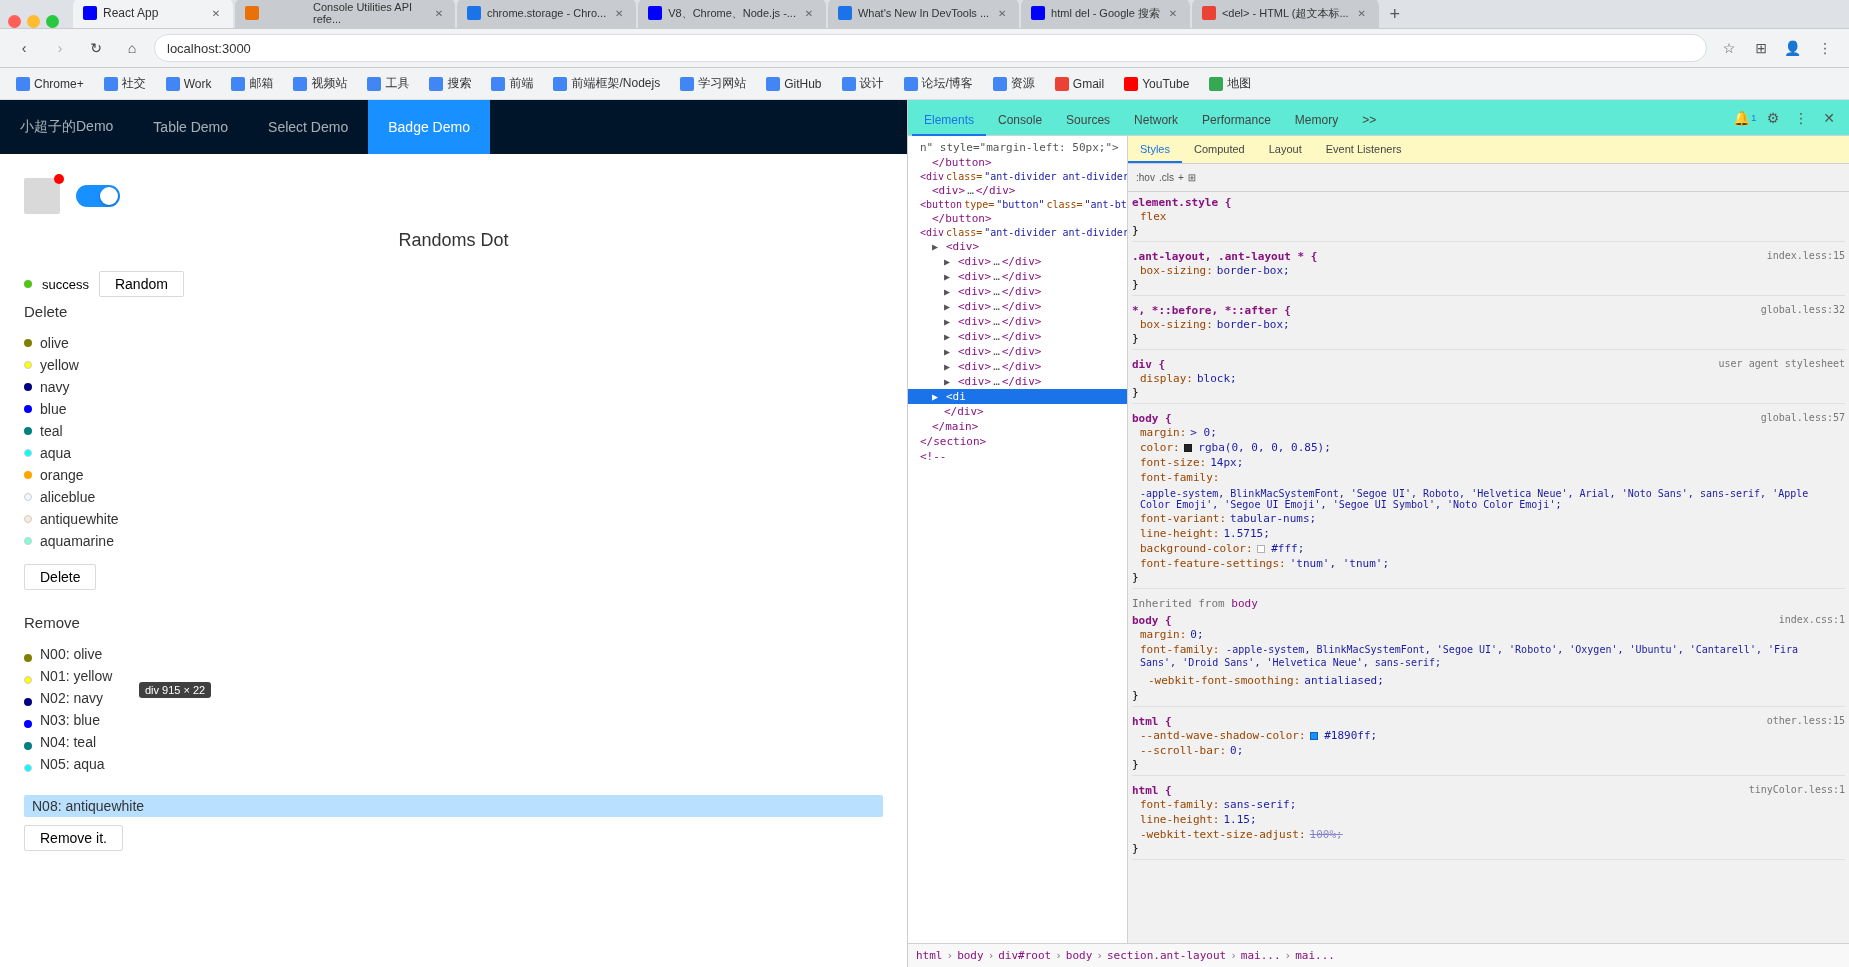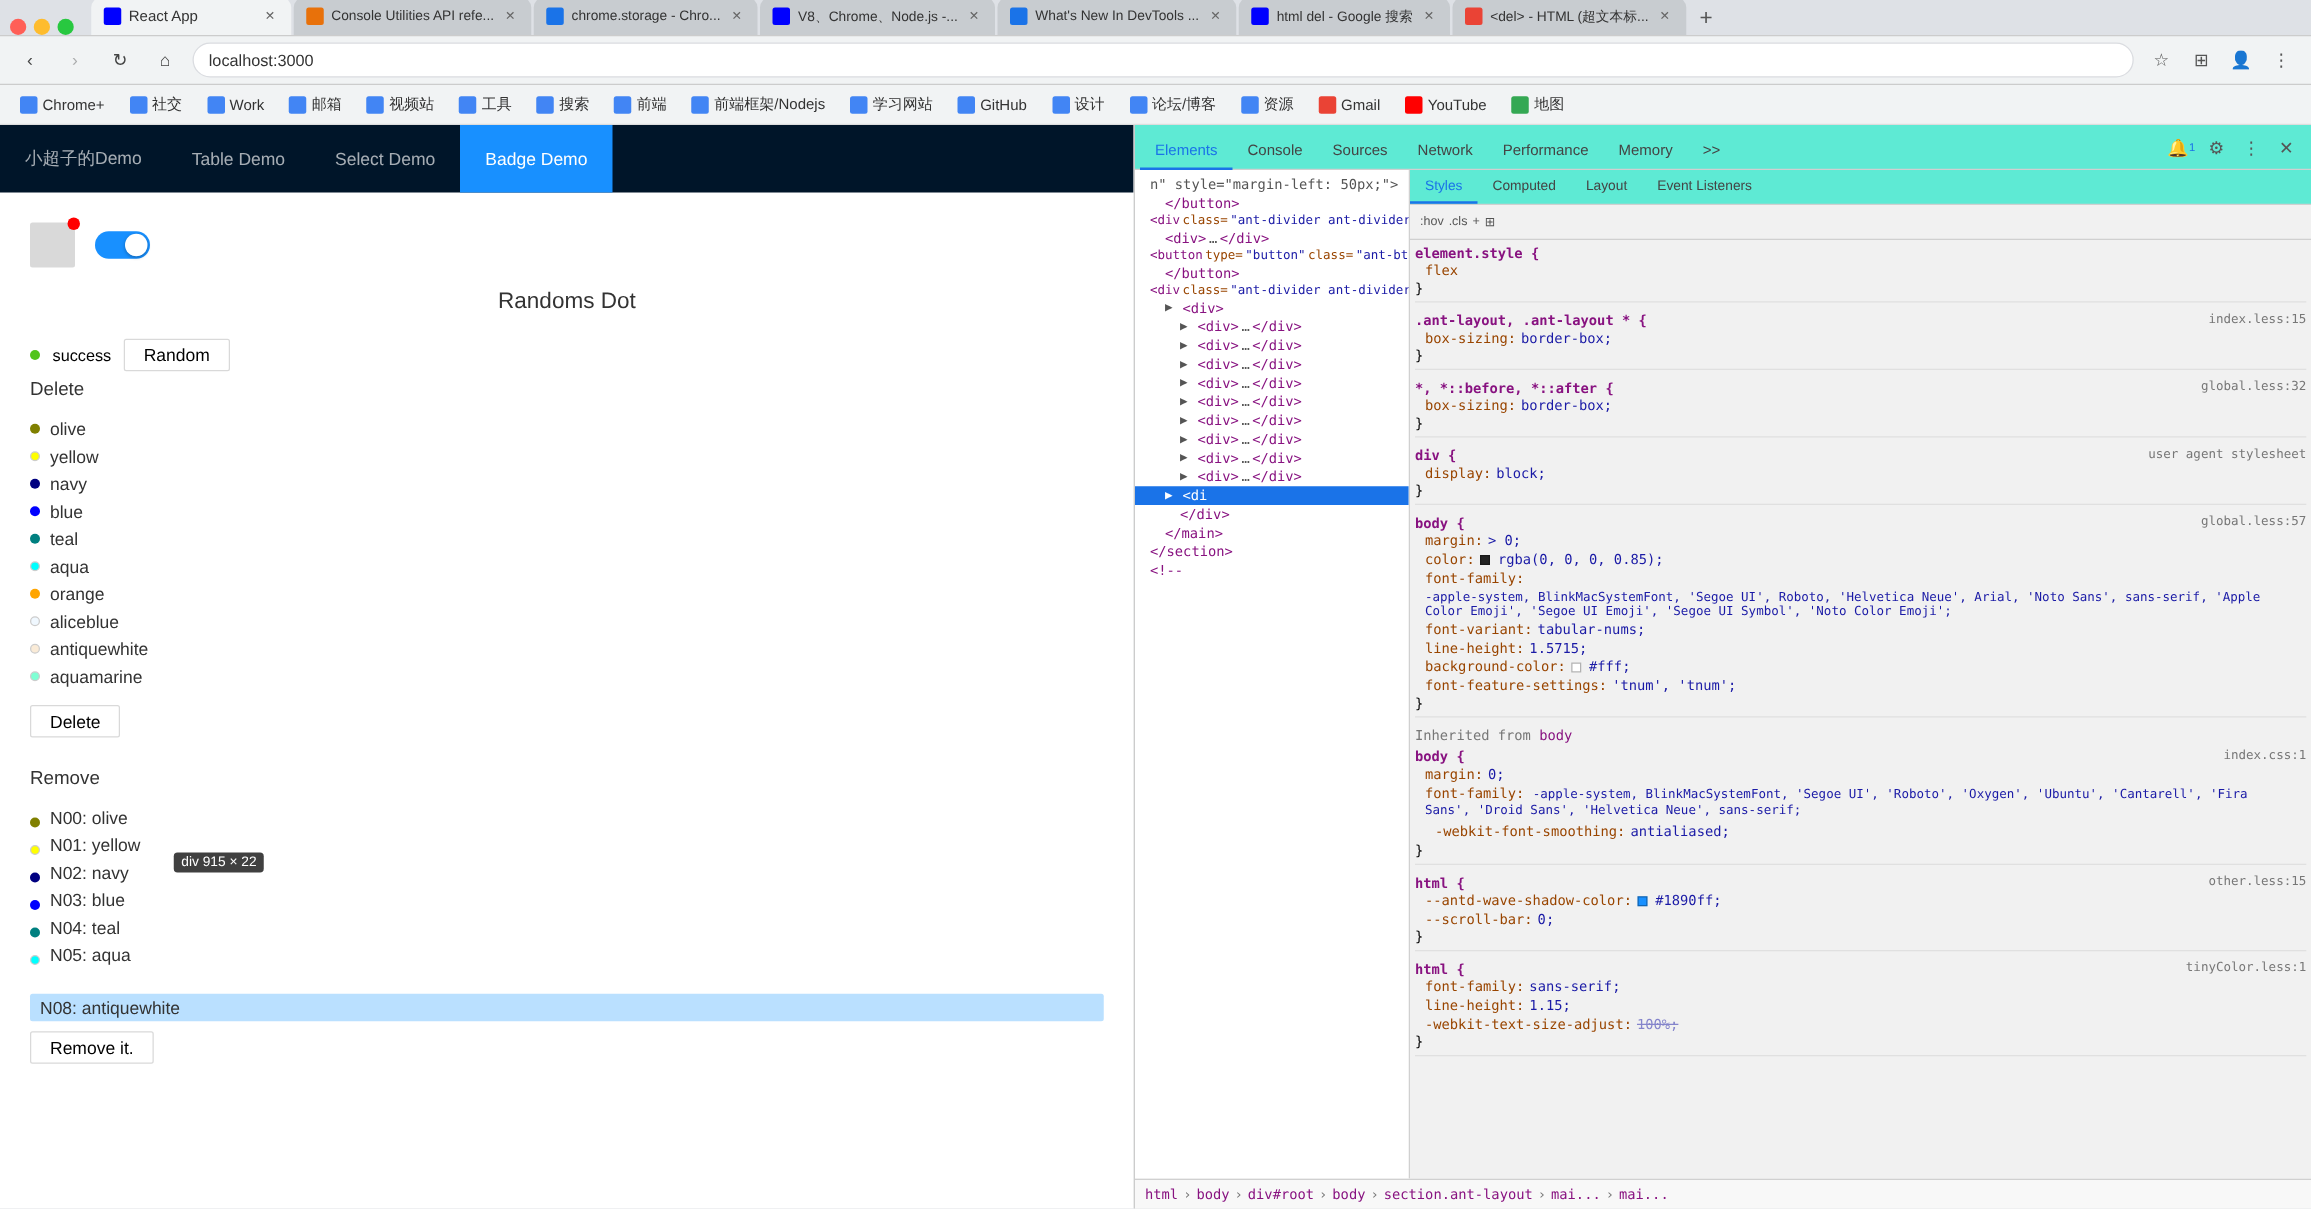--- a/index.html
+++ b/index.html
@@ -99,21 +99,21 @@
     .attr-name { color: #994500; }
     .attr-val { color: #1a1aa6; }
     .arrow { color: #555; font-size: 10px; width: 12px; }
     .indent1 { padding-left: 12px; }
     .indent2 { padding-left: 24px; }
     .indent3 { padding-left: 36px; }
     .ellipsis { color: #555; }
 
     
     .dt-right { flex: 1; display: flex; flex-direction: column; overflow: hidden; }
-    .dt-style-tabs { display: flex; height: 28px; border-bottom: 1px solid #d0d0d0; background: #5eead4; }
+    .dt-style-tabs { display: flex; height: 28px; border-bottom: 1px solid #d0d0d0; background: #fef9c3; }
     .dt-style-tab { padding: 0 12px; display: flex; align-items: center; font-size: 11px; color: #444; cursor: pointer; border-bottom: 2px solid transparent; }
     .dt-style-tab.active { color: #1a73e8; border-bottom: 2px solid #1a73e8; }
     .filter-bar { height: 28px; display: flex; align-items: center; padding: 0 8px; border-bottom: 1px solid #d0d0d0; gap: 4px; }
     .filter-input { flex: 1; height: 20px; border: none; outline: none; font-size: 11px; }
     .filter-btns { display: flex; gap: 4px; font-size: 10px; color: #555; cursor: pointer; }
     .styles-body { flex: 1; overflow-y: auto; padding: 4px; font-size: 11px; font-family: monospace; }
     .style-rule { margin-bottom: 8px; border-bottom: 1px solid #e0e0e0; padding-bottom: 4px; }
     .style-selector { color: #881280; font-weight: bold; }
     .style-source { color: #777; font-size: 10px; float: right; }
     .style-prop { display: flex; gap: 4px; padding: 1px 8px; }
@@ -143,21 +143,21 @@
     </div>
 
     <div class="tab-bar" style="flex:1; display:flex; align-items:flex-end;">
       <div class="tab active">
         <div class="tab-favicon blue"></div>
         <span>React App</span>
         <span class="tab-close">✕</span>
       </div>
       <div class="tab">
         <div class="tab-favicon orange"></div>
-        <span style="font-size:11px;">Console Utilities API refe...</span>
+        <span style="font-size:11px;margin-left:48px;">Console Utilities API refe...</span>
         <span class="tab-close">✕</span>
       </div>
       <div class="tab">
         <div class="tab-favicon blue2"></div>
         <span style="font-size:11px;">chrome.storage - Chro...</span>
         <span class="tab-close">✕</span>
       </div>
       <div class="tab">
         <div class="tab-favicon blue"></div>
         <span style="font-size:11px;">V8、Chrome、Node.js -...</span>
@@ -546,20 +546,24 @@
                 <span class="prop-name">margin:</span>
                 <span class="prop-val">&gt; 0;</span>
               </div>
               <div class="style-prop">
                 <span class="prop-name">color:</span>
                 <span class="prop-val">
                   <span class="color-box" style="background:rgba(0,0,0,0.85);"></span>
                   rgba(0, 0, 0, 0.85);
                 </span>
               </div>
+              <div class="style-prop">
+                <span class="prop-name">font-size:</span>
+                <span class="prop-val">14px;</span>
+              </div>
               <div class="style-prop" style="flex-wrap:wrap;">
                 <span class="prop-name">font-family:</span>
                 <span class="prop-val" style="font-size:10px;">-apple-system, BlinkMacSystemFont, 'Segoe UI', Roboto, 'Helvetica Neue', Arial, 'Noto Sans', sans-serif, 'Apple Color Emoji', 'Segoe UI Emoji', 'Segoe UI Symbol', 'Noto Color Emoji';</span>
               </div>
               <div class="style-prop">
                 <span class="prop-name">font-variant:</span>
                 <span class="prop-val">tabular-nums;</span>
               </div>
               <div class="style-prop">
                 <span class="prop-name">line-height:</span>

